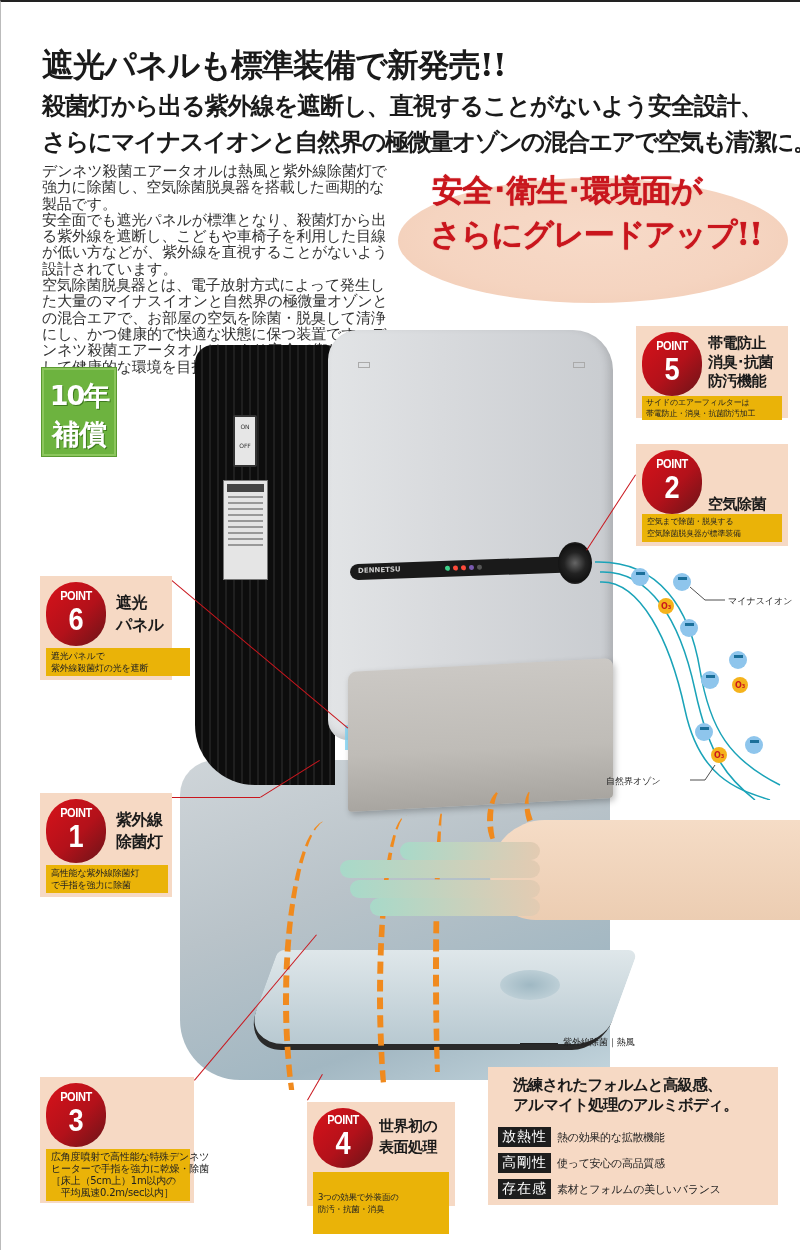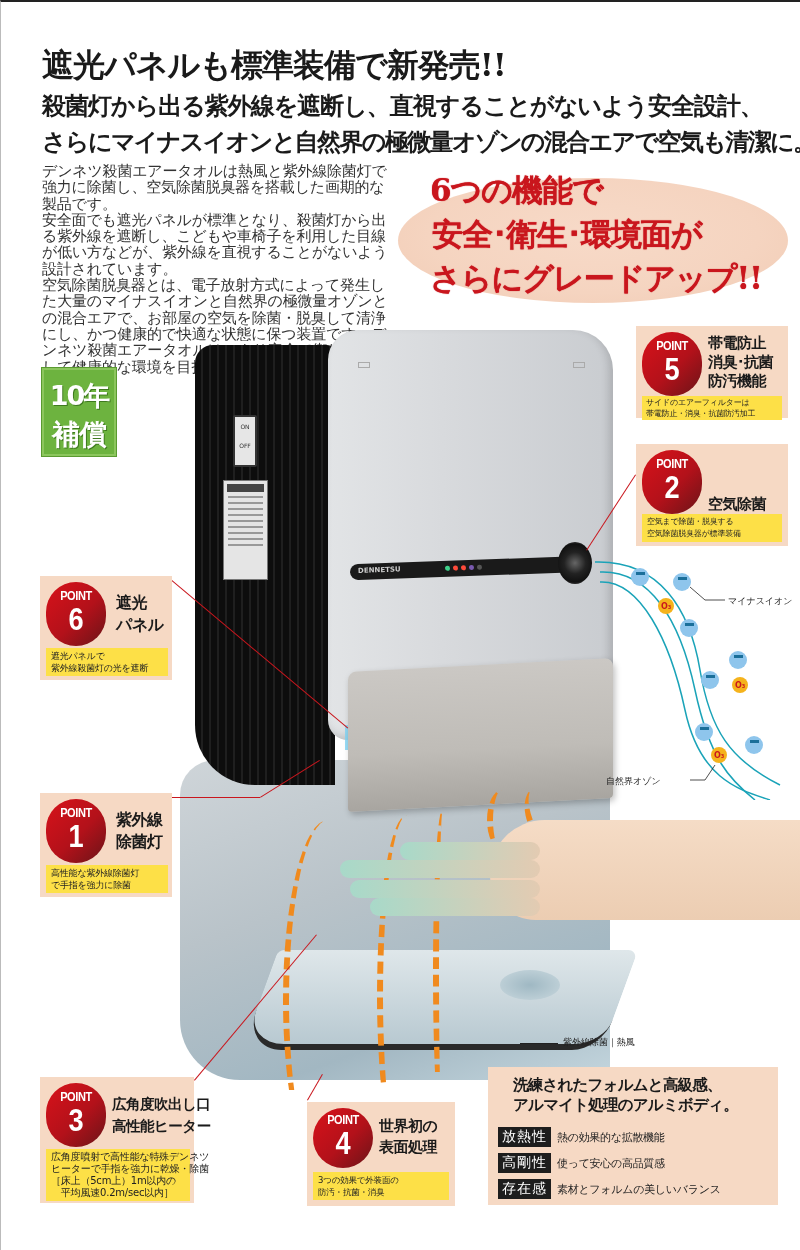--- a/index.html
+++ b/index.html
@@ -59,51 +59,51 @@
   
   .ion-svg { position: absolute; left: 580px; top: 550px; width: 220px; height: 250px; }
   .ion-label { position: absolute; font-size: 9px; color: #222; white-space: nowrap; }
 
   
   .point { position: absolute; background: #f6d9c4; }
   .point .badge { position: absolute; left: 6px; top: 6px; background: linear-gradient(135deg, #d8121a 0%, #b3111a 55%, #6a1418 100%); color: #fff; text-align: center; font-family: "Liberation Sans", "DejaVu Sans", sans-serif; font-weight: bold; border-radius: 30px; }
   .point .badge .pt { font-size: 13px; letter-spacing: -0.5px; transform: scaleX(0.85); display: block; }
   .point .badge .num { font-size: 32px; line-height: 32px; transform: scaleX(0.85); display: block; }
   .point .title { position: absolute; font-weight: bold; color: #1a1a1a; font-size: 17px; line-height: 20px; letter-spacing: -0.5px; white-space: nowrap; }
-  .point .desc { position: absolute; left: 6px; background: #fde047; font-size: 9px; line-height: 13px; color: #222; padding: 4px 6px; white-space: nowrap; letter-spacing: -0.2px; }
+  .point .desc { position: absolute; left: 6px; background: #eab308; font-size: 9px; line-height: 13px; color: #222; padding: 4px 6px; white-space: nowrap; letter-spacing: -0.2px; }
 
   .p5 { left: 636px; top: 326px; width: 152px; height: 92px; }
   .p5 .badge { width: 60px; height: 64px; padding-top: 6px; }
   .p5 .title { left: 72px; top: 8px; font-size: 15px; line-height: 19px; }
   .p5 .desc { top: 70px; width: 140px; font-size: 8px; line-height: 11px; padding: 1px 4px; }
 
   .p2 { left: 636px; top: 444px; width: 152px; height: 102px; }
   .p2 .badge { width: 60px; height: 64px; padding-top: 6px; }
   .p2 .title { left: 72px; top: 14px; font-size: 15px; line-height: 21px; margin-top: 36px; }
   .p2 .desc { top: 70px; width: 140px; height: 28px; font-size: 8px; line-height: 12px; padding: 2px 5px; }
 
   .p6 { left: 40px; top: 576px; width: 132px; height: 104px; }
   .p6 .badge { width: 60px; height: 64px; padding-top: 6px; }
   .p6 .title { left: 76px; top: 16px; font-size: 16px; line-height: 22px; }
-  .p6 .desc { top: 72px; width: 122px; font-size: 9px; line-height: 12px; padding: 2px 5px; }
+  .p6 .desc { top: 72px; width: 144px; font-size: 9px; line-height: 12px; padding: 2px 5px; }
 
   .p1 { left: 40px; top: 793px; width: 132px; height: 104px; }
   .p1 .badge { width: 60px; height: 64px; padding-top: 6px; }
   .p1 .title { left: 76px; top: 16px; font-size: 16px; line-height: 22px; }
   .p1 .desc { top: 72px; width: 122px; font-size: 9px; line-height: 12px; padding: 2px 5px; }
 
   .p3 { left: 40px; top: 1077px; width: 154px; height: 126px; }
   .p3 .badge { width: 60px; height: 64px; padding-top: 6px; }
   .p3 .title { left: 72px; top: 16px; font-size: 14.5px; line-height: 22px; }
   .p3 .desc { top: 72px; width: 144px; font-size: 10px; line-height: 12px; padding: 2px 5px; }
 
   .p4 { left: 307px; top: 1102px; width: 148px; height: 104px; }
   .p4 .badge { width: 60px; height: 60px; padding-top: 4px; }
   .p4 .title { left: 72px; top: 14px; font-size: 15px; line-height: 21px; }
-  .p4 .desc { top: 70px; width: 136px; font-size: 8.5px; line-height: 12px; padding: 2px 5px; }
+  .p4 .desc { top: 70px; width: 136px; font-size: 8.5px; line-height: 12px; padding: 19px 5px; }
 
   .redline { position: absolute; background: #c9161d; height: 1px; transform-origin: 0 0; }
 
   .body-box { position: absolute; left: 488px; top: 1067px; width: 290px; height: 138px; background: #f6d9c4; }
   .body-box .hd { position: absolute; left: 12px; top: 8px; font-weight: bold; font-size: 15.5px; line-height: 20px; color: #1a1a1a; letter-spacing: -0.8px; white-space: nowrap; margin-left: 13px; }
   .feat { position: absolute; left: 10px; display: flex; align-items: center; }
   .feat .tag { background: #1d1d1d; color: #fff; font-size: 14px; padding: 1px 4px; letter-spacing: 1px; }
   .feat .txt { margin-left: 6px; font-size: 11px; color: #222; letter-spacing: -0.3px; }
 
   .callout-line { position: absolute; height: 1px; background: #222; }
@@ -119,21 +119,20 @@
 <div class="headline h3">さらにマイナスイオンと自然界の極微量オゾンの混合エアで空気も清潔に。</div>
 
 <div class="intro">
   <p>デンネツ殺菌エアータオルは熱風と紫外線除菌灯で強力に除菌し、空気除菌脱臭器を搭載した画期的な製品です。</p>
   <p>安全面でも遮光パネルが標準となり、殺菌灯から出る紫外線を遮断し、こどもや車椅子を利用した目線が低い方などが、紫外線を直視することがないよう設計されています。</p>
   <p>空気除菌脱臭器とは、電子放射方式によって発生した大量のマイナスイオンと自然界の極微量オゾンとの混合エアで、お部屋の空気を除菌・脱臭して清浄にし、かつ健康的で快適な状態に保つ装置です。デンネツ殺菌エアータオルは、より安全で衛生的、そして健康的な環境を目指すために開発された製品です。</p>
 </div>
 
 <div class="ellipse"></div>
 <div class="slogan">
-  <div>6つの機能で</div>
   <div class="l2">安全･衛生･環境面が</div>
   <div>さらにグレードアップ!!</div>
 </div>
 
 <div class="warranty">
   <div class="w1">10年</div>
   <div class="w2">補償</div>
 </div>
 
 <div class="product">
@@ -294,24 +293,20 @@
     <div>高性能な紫外線除菌灯</div>
       <div>で手指を強力に除菌</div>
   </div>
 </div>
 
 <div class="point p3">
   <div class="badge">
     <span class="pt">POINT</span>
     <span class="num">3</span>
   </div>
-  <div class="title">
-    <div>広角度吹出し口</div>
-      <div>高性能ヒーター</div>
-  </div>
   <div class="desc">
     <div>広角度噴射で高性能な特殊デンネツ</div>
       <div>ヒーターで手指を強力に乾燥・除菌</div>
       <div>［床上（5cm上）1m以内の</div>
       <div>　平均風速0.2m/sec以内］</div>
   </div>
 </div>
 
 <div class="point p4">
   <div class="badge">

